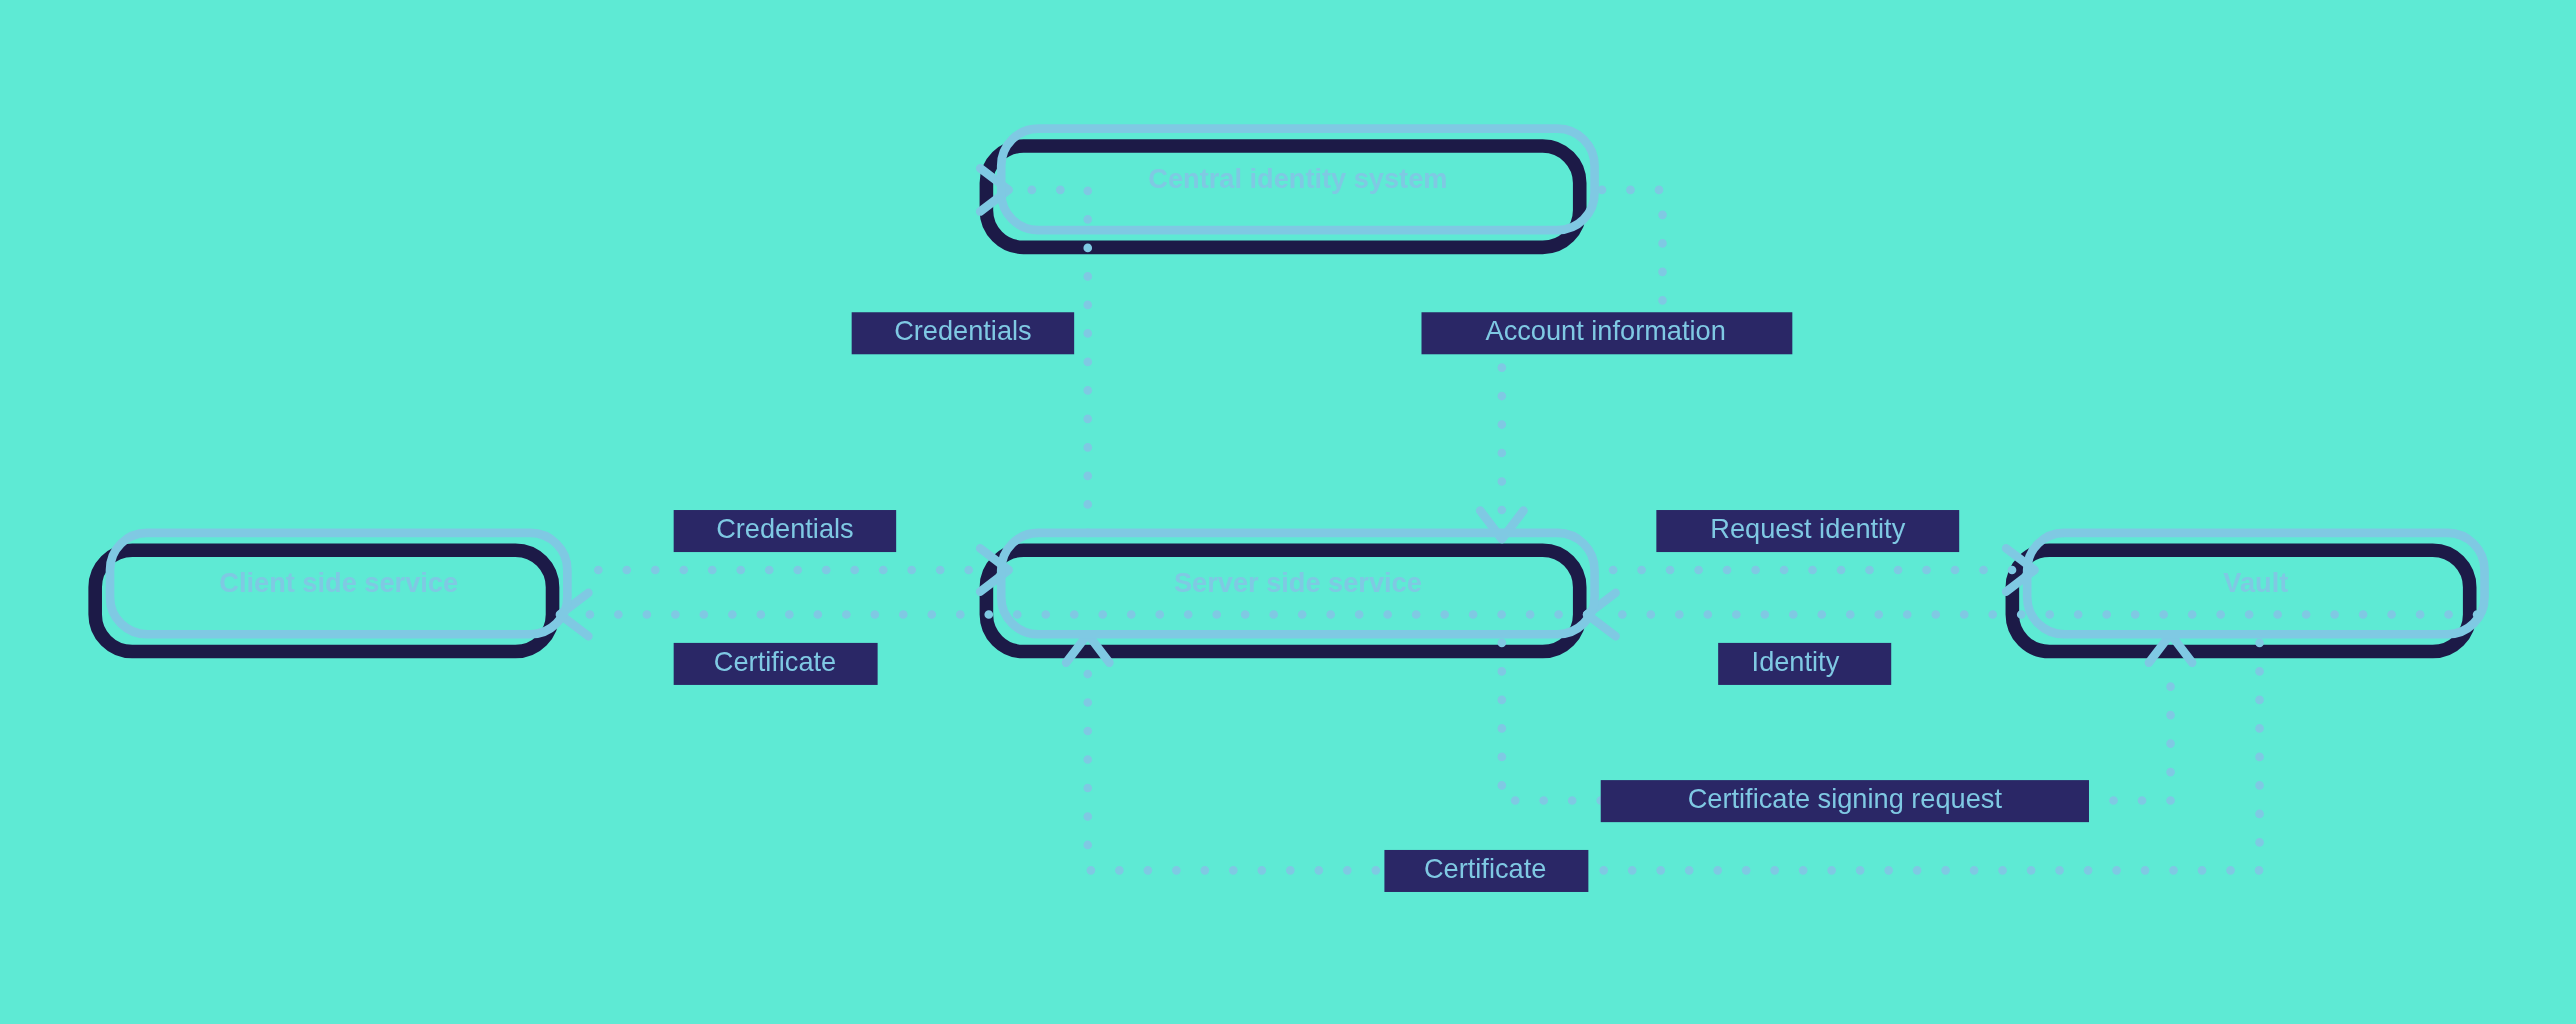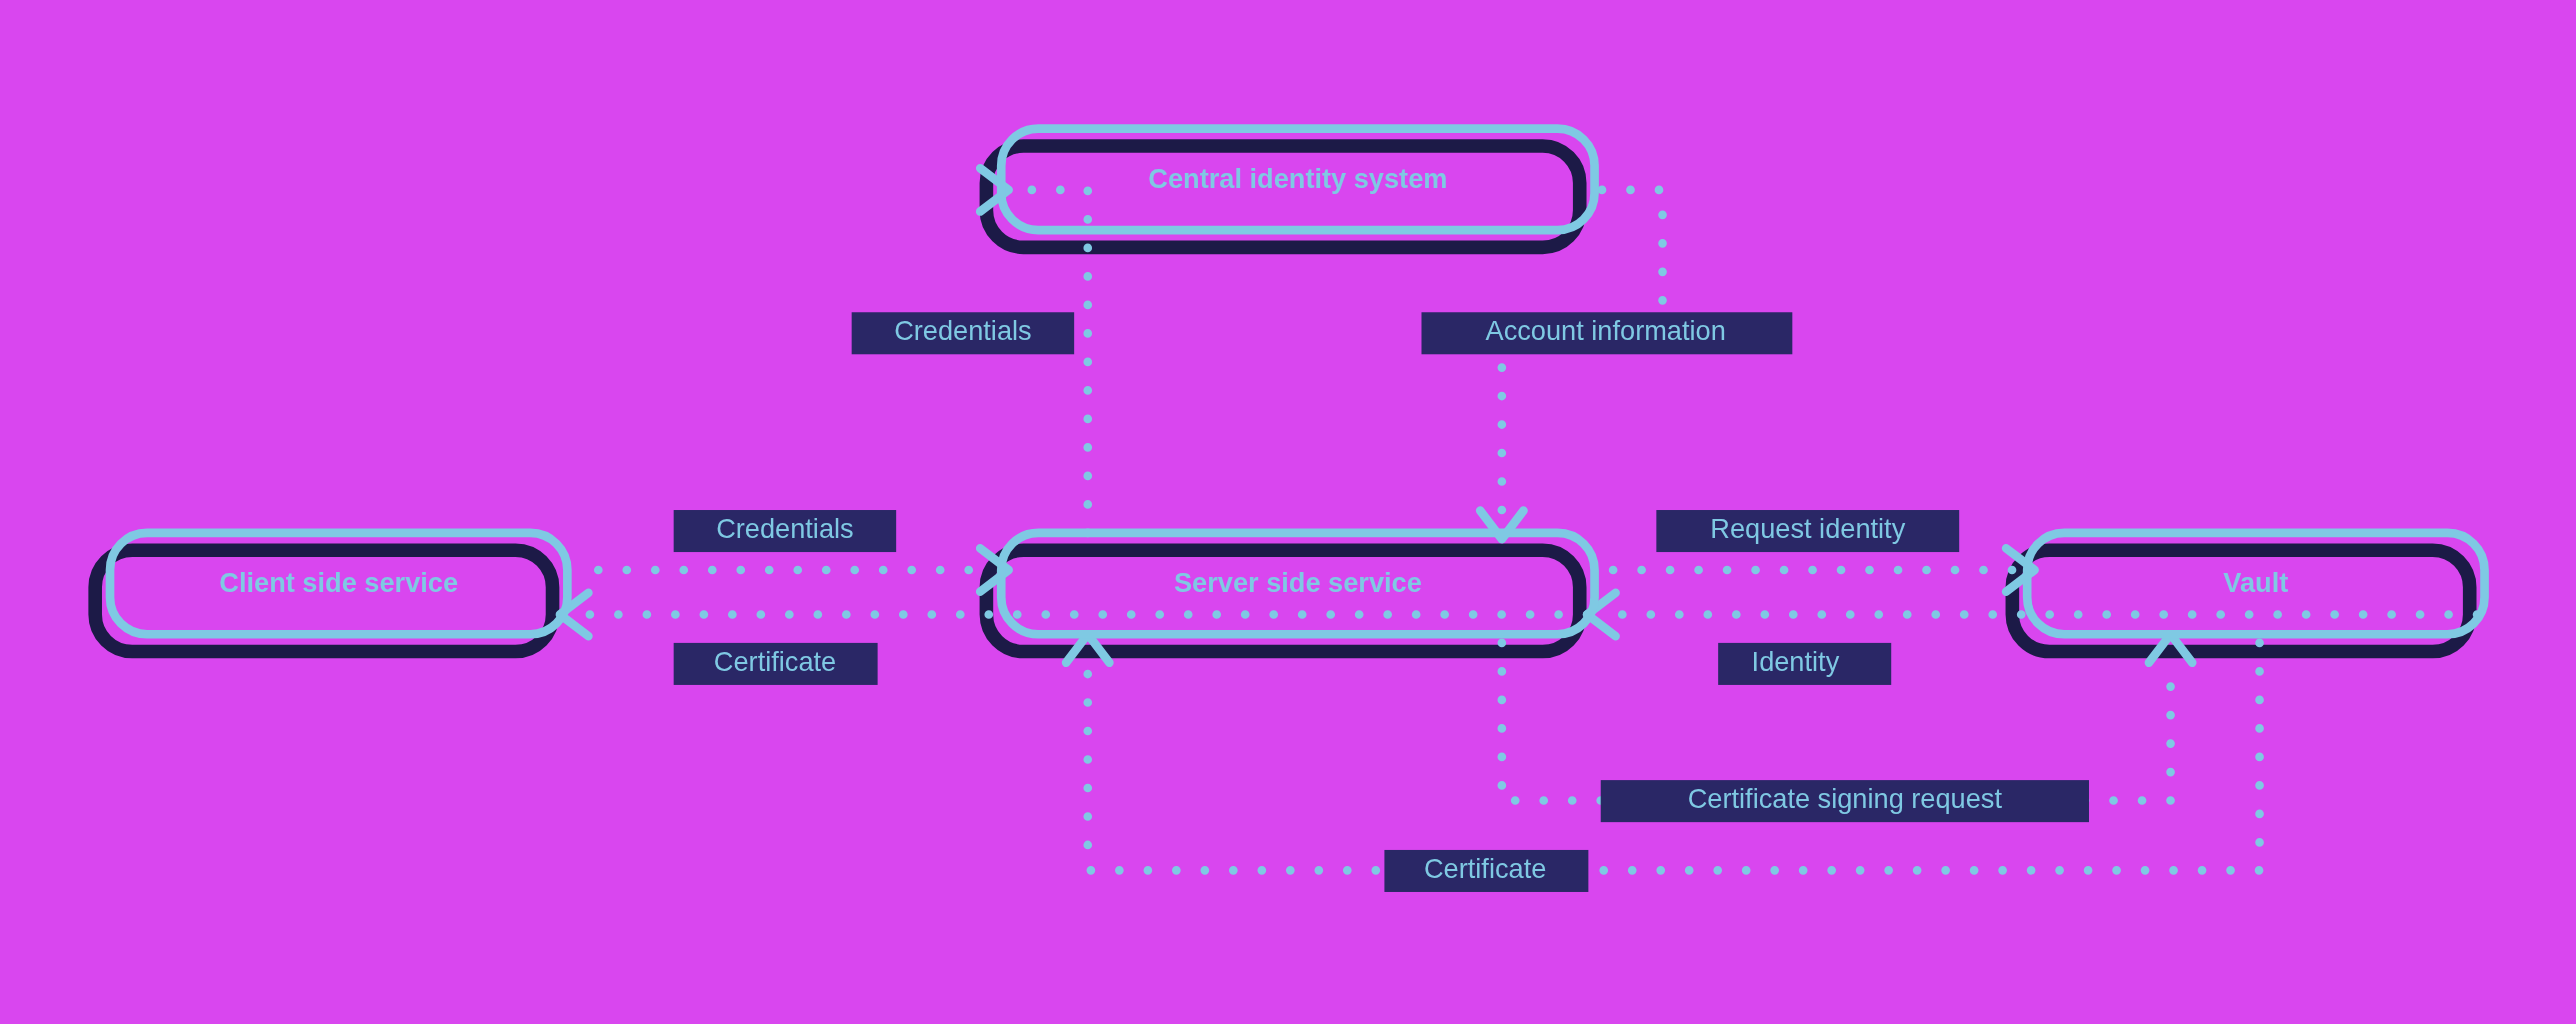--- a/index.html
+++ b/index.html
@@ -1,17 +1,17 @@
 <!DOCTYPE html>
 <html style="font-size:10px"><head>
 <meta charset="utf-8">
 <style>
   html,body{margin:0;padding:0;background:#2a2766;}
   body{font-family:"Liberation Sans", sans-serif;}
-  #stage{position:relative;width:2576px;height:1025px;background:#d946ef;overflow:hidden;}
+  #stage{position:relative;width:2576px;height:1025px;background:#5eead4;overflow:hidden;}
   svg{position:absolute;top:0;left:0;width:2576px;height:1025px;display:block;}
   .node-label{
     font-family:"Liberation Sans", sans-serif;
     font-weight:700;font-size:44px;fill:#7fc9e3;
     text-anchor:middle;dominant-baseline:middle;
   }
   .edge-label{
     font-family:"Liberation Sans", sans-serif;
     font-weight:400;font-size:44px;fill:#7fc9e3;
     text-anchor:middle;dominant-baseline:middle;

